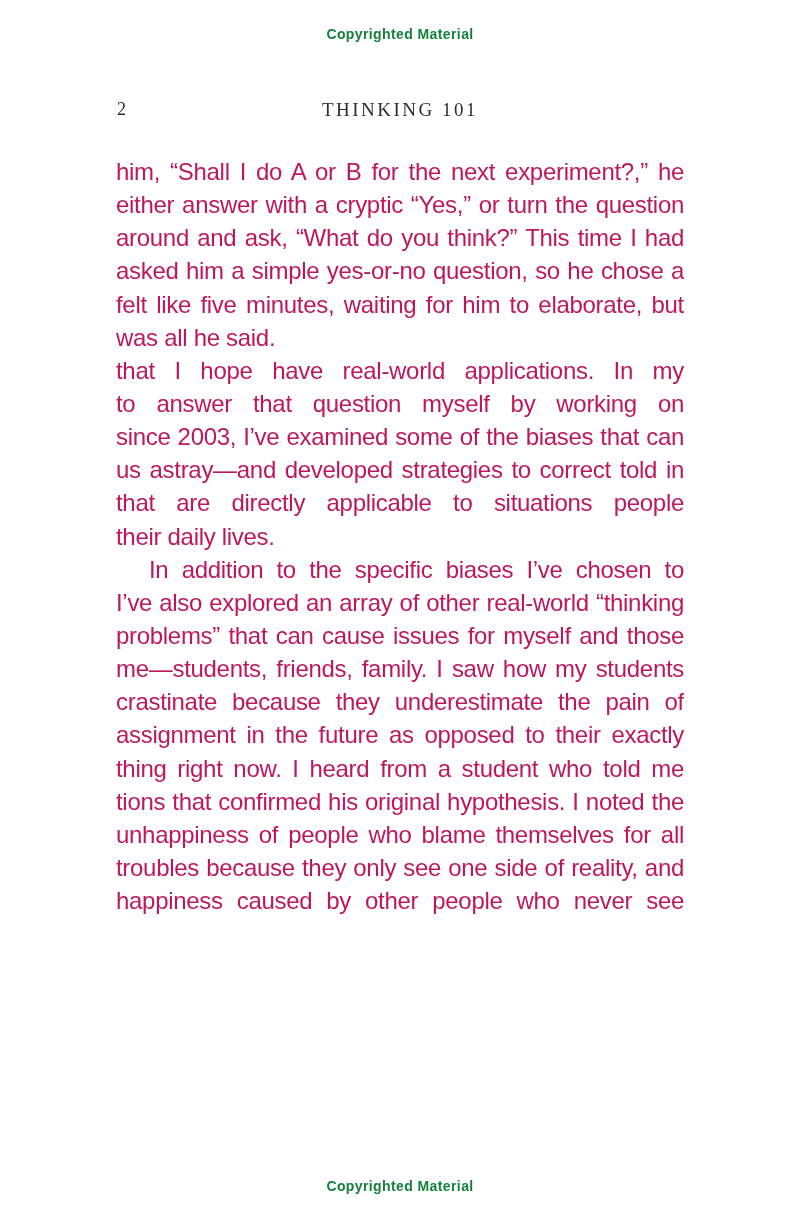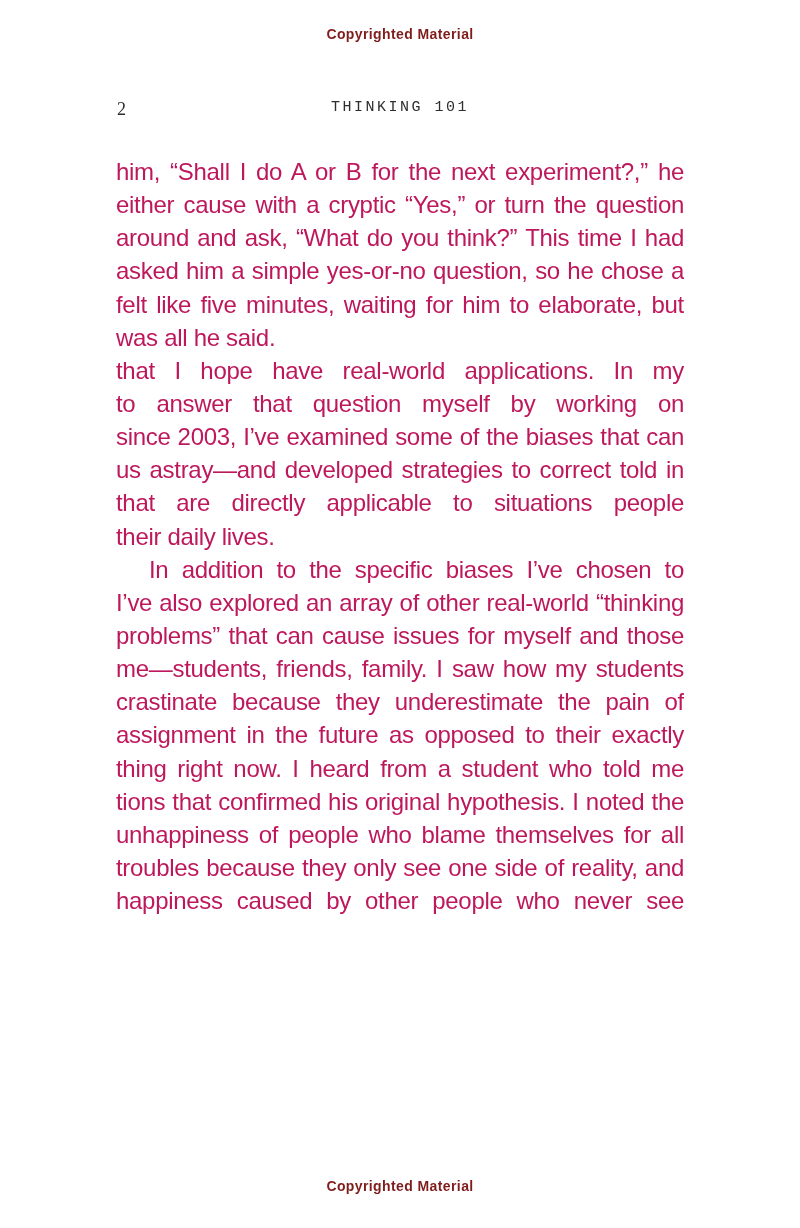--- a/index.html
+++ b/index.html
@@ -16,21 +16,21 @@
   }
   .copyright-notice {
     position: absolute;
     left: 0;
     width: 100%;
     text-align: center;
     font-family: "Liberation Sans", sans-serif;
     font-weight: 700;
     font-size: 14px;
     letter-spacing: 0.4px;
-    color: #7f1d1d;
+    color: #15803d;
   }
   .copyright-top { top: 26px; }
   .copyright-bottom { top: 1178px; }
 
   .running-header {
     position: absolute;
     top: 99px;
     left: 0;
     width: 100%;
     height: 24px;
@@ -42,23 +42,22 @@
     left: 117px;
     top: 0;
     font-size: 18px;
   }
   .running-title {
     position: absolute;
     left: 0;
     width: 100%;
     text-align: center;
     top: 0;
-    font-size: 15px;
+    font-size: 19px;
     letter-spacing: 2.5px;
-    font-family: Liberation Mono, monospace;
   }
 
   .body-text {
     position: absolute;
     top: 155px;
     left: 116px;
     width: 568px;
     font-family: Liberation Sans, sans-serif;
     font-size: 24px;
     letter-spacing: -0.3px;
@@ -84,21 +83,21 @@
   <div class="copyright-notice copyright-top">Copyrighted Material</div>
 
   <div class="running-header">
     <span class="page-number">2</span>
     <span class="running-title">THINKING 101</span>
   </div>
 
   <div class="body-text">
       <div class="paragraph">
         <div class="line">him, “Shall I do A or B for the next experiment?,” he would</div>
-        <div class="line">either cause with a cryptic “Yes,” or turn the question</div>
+        <div class="line">either answer with a cryptic “Yes,” or turn the question</div>
         <div class="line">around and ask, “What do you think?” This time I had</div>
         <div class="line">asked him a simple yes-or-no question, so he chose a simple</div>
         <div class="line">felt like five minutes, waiting for him to elaborate, but that</div>
         <div class="line endline">was all he said.</div>
       </div>
       <div class="paragraph">
         <div class="line">that I hope have real-world applications. In my research at</div>
         <div class="line">to answer that question myself by working on problems</div>
         <div class="line">since 2003, I’ve examined some of the biases that can lead</div>
         <div class="line">us astray—and developed strategies to correct told in ways</div>

